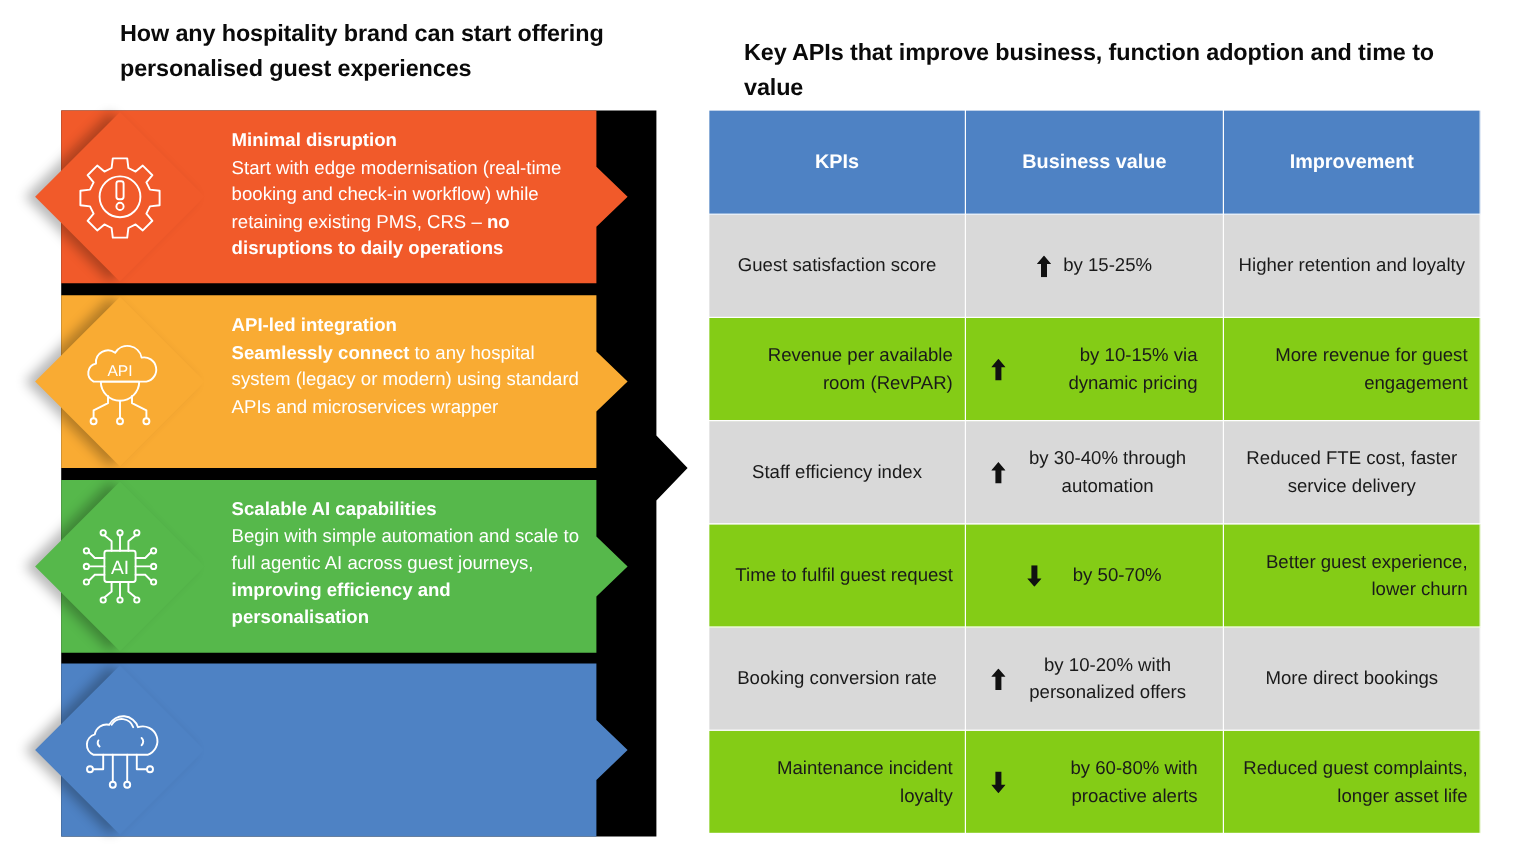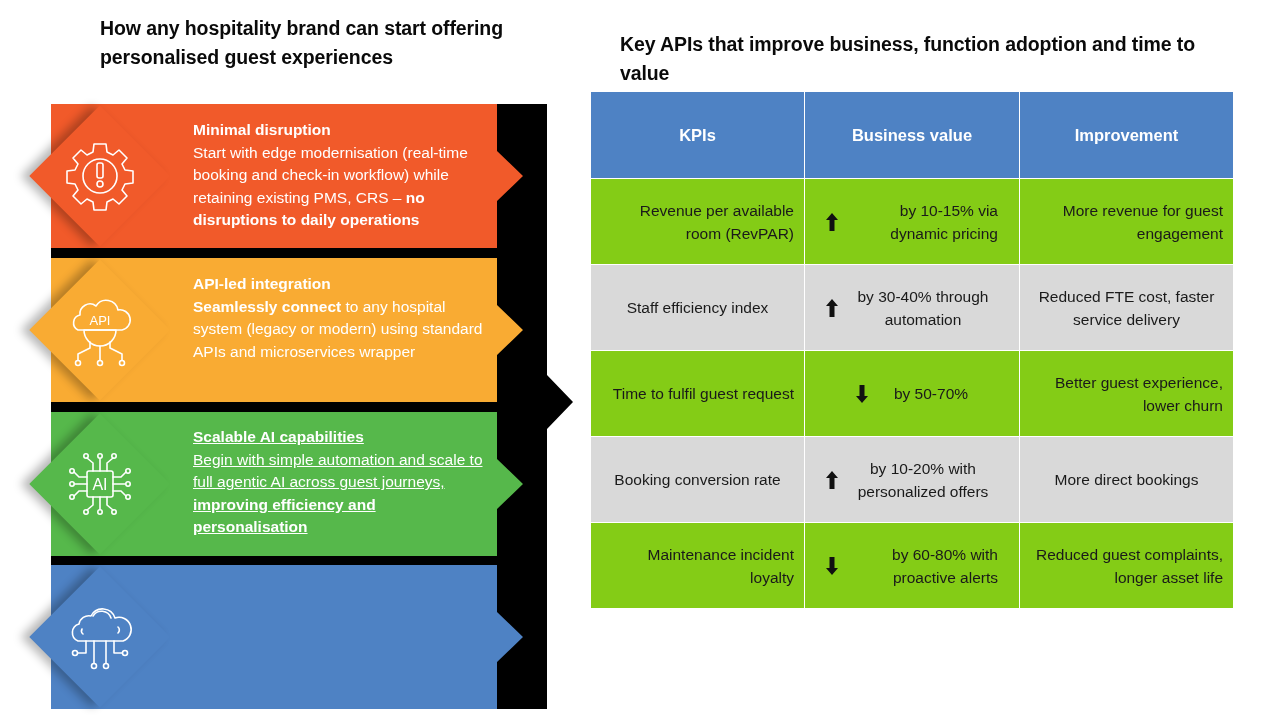--- a/index.html
+++ b/index.html
@@ -7,21 +7,21 @@
   body { position: relative; font-family: "Liberation Sans", sans-serif; color: #111; }
 
   .title {
     position: absolute; font-weight: bold; font-size: 19.5px; line-height: 29px; color: #0a0a0a;
     letter-spacing: -0.1px;
   }
   #left-title { left: 62px; top: 14px; width: 440px; margin-left: 38px; }
   #right-title { left: 620px; top: 30px; width: 600px; }
 
   
-  #left-panel { position: absolute; left: 0; top: 12px; width: 590px; height: 524px; }
+  #left-panel { position: absolute; left: 0; top: 0; width: 590px; height: 524px; }
   #backdrop { position: absolute; left: 0; top: 0; }
 
   .band {
     position: absolute; left: 51px; width: 446px; height: 144px;
   }
   .band-arrow { position: absolute; top: 0; left: 0; }
   .diamond {
     position: absolute; width: 100px; height: 100px;
     transform: rotate(45deg);
     box-shadow: -6px 6px 10px rgba(0,0,0,0.28);
@@ -124,21 +124,21 @@
             <circle cx="54" cy="68" r="2.2"></circle>
       <circle cx="12" cy="27" r="2.2"></circle>
             <circle cx="12" cy="40" r="2.2"></circle>
             <circle cx="12" cy="53" r="2.2"></circle>
       <circle cx="68" cy="27" r="2.2"></circle>
             <circle cx="68" cy="40" r="2.2"></circle>
             <circle cx="68" cy="53" r="2.2"></circle>
     </g>
     <text x="40" y="46" text-anchor="middle" fill="#fff" font-size="16" font-family="Liberation Sans, sans-serif">AI</text>
         </svg>
-    <div class="band-text" style="top: 14px; text-decoration: underline;">
+    <div class="band-text" style="top: 14px;">
       <span class="head">Scalable AI capabilities</span>
       <b></b><span>Begin with simple automation and scale to full agentic AI across guest journeys, </span><b>improving efficiency and personalisation</b>
     </div>
       </div>
       <div class="band" style="top: 553px;">
     <svg class="band-arrow" width="480" height="144" style="overflow:visible">
       <polygon points="0,0 446,0 446,47 472,72 446,97 446,144 0,144" fill="#4e82c4"></polygon>
     </svg>
     <div class="diamond" style="left: -1px; top: 22px; background: rgb(78, 130, 196); margin-left: 0px;"></div>
     <svg class="diamond-icon" viewBox="0 0 80 80" style="left: 9px; top: 32px;">
@@ -164,20 +164,32 @@
       <col style="width:214px">
   </colgroup>
   <thead>
     <tr>
       <th>KPIs</th>
       <th>Business value</th>
       <th>Improvement</th>
     </tr>
   </thead>
   <tbody id="kpi-body">
+      <tr class="odd">
+    <td>Guest satisfaction score</td>
+    <td>
+      <div class="bv-wrap">
+            <svg class="arrow-icon" viewBox="0 0 12 18">
+              <polygon points="6,0 12,7 8.5,7 8.5,18 3.5,18 3.5,7 0,7" fill="#111"></polygon>
+            </svg>
+            <span class="bv-text" style="max-width: 150px;">by 15-25%</span>
+          </div>
+    </td>
+    <td>Higher retention and loyalty</td>
+      </tr>
       <tr class="even">
     <td>Revenue per available room (RevPAR)</td>
     <td>
       <div class="bv-wrap">
             <svg class="arrow-icon" viewBox="0 0 12 18">
               <polygon points="6,0 12,7 8.5,7 8.5,18 3.5,18 3.5,7 0,7" fill="#111"></polygon>
             </svg>
             <span class="bv-text" style="max-width: 150px;">by 10-15% via dynamic pricing</span>
           </div>
     </td>

